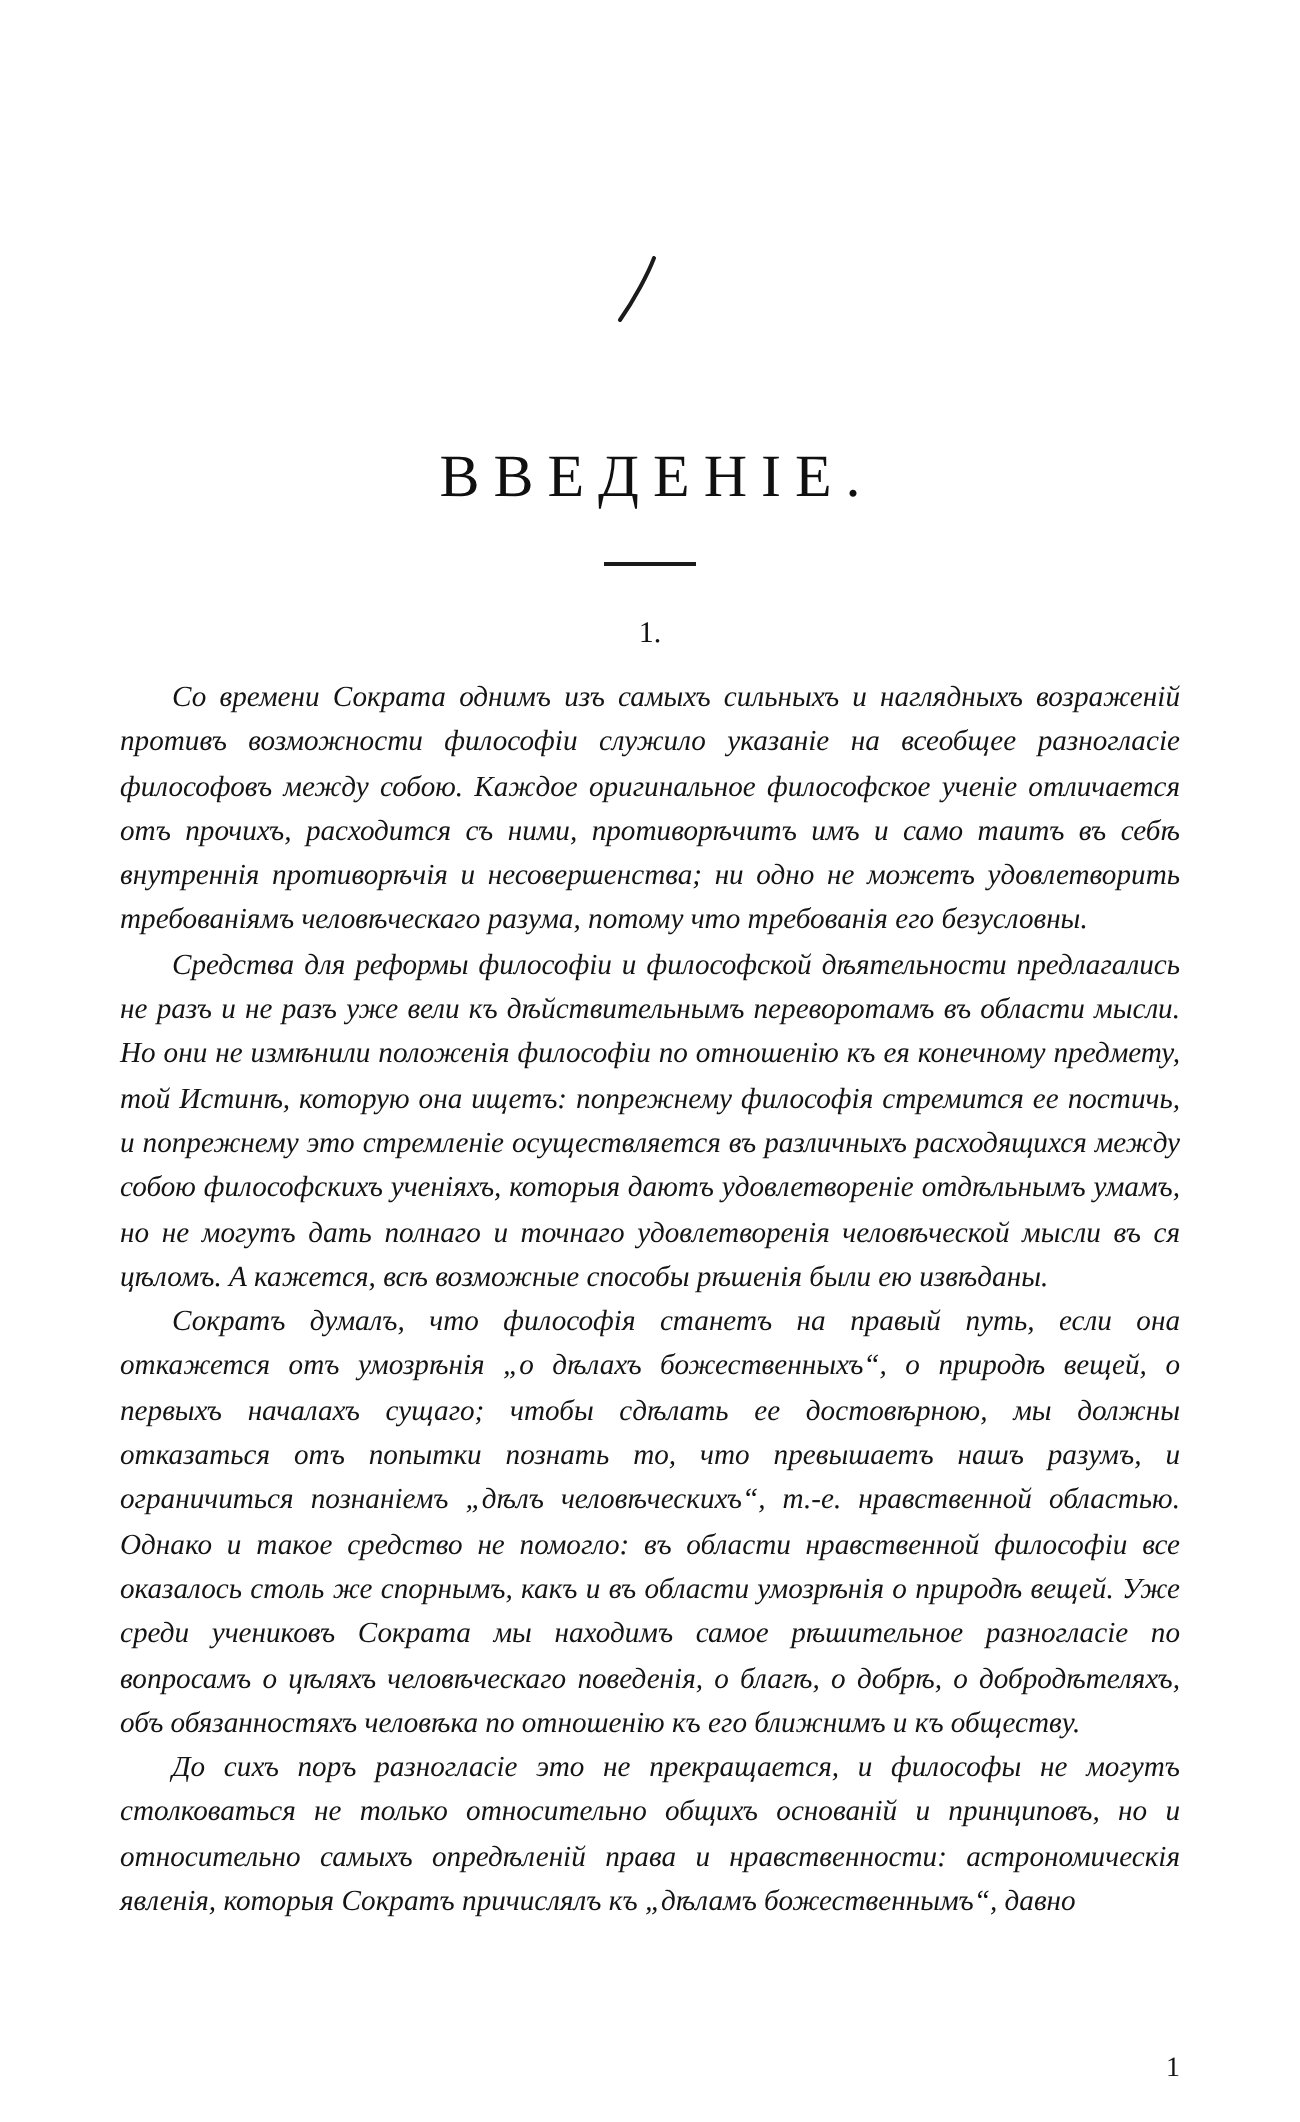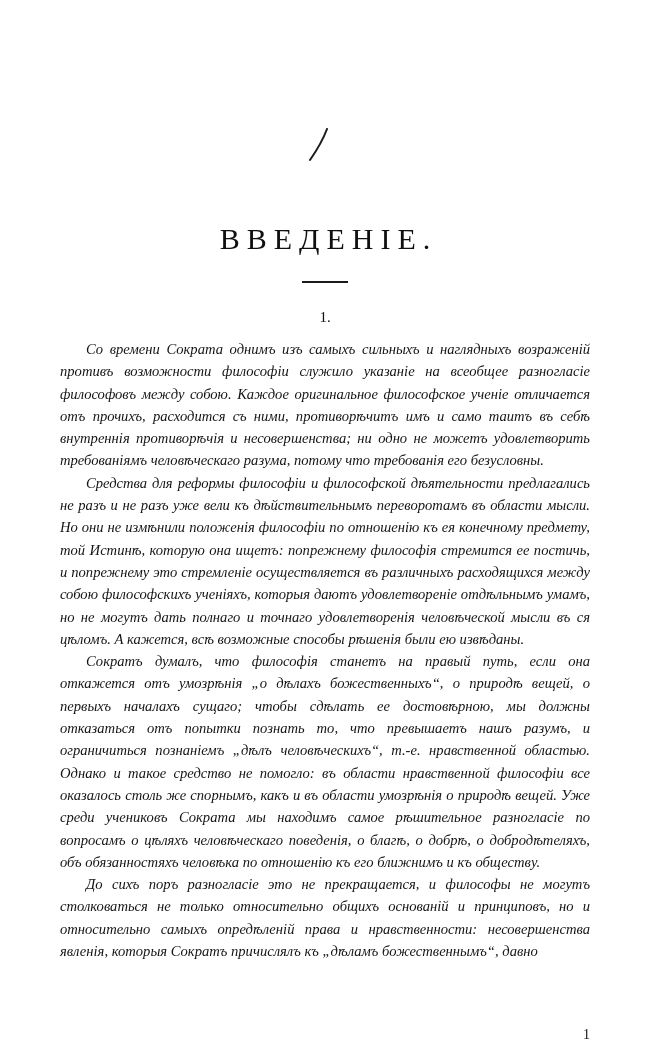--- a/index.html
+++ b/index.html
@@ -91,18 +91,18 @@
   <h1 class="doc-title">ВВЕДЕНІЕ.</h1>
 
   <div class="title-rule"></div>
 
   <div class="section-number">1.</div>
 
   <div class="body-text">
     <p>Со времени Сократа однимъ изъ самыхъ сильныхъ и наглядныхъ возраженій противъ возможности философіи служило указаніе на всеобщее разногласіе философовъ между собою. Каждое оригинальное философское ученіе отличается отъ прочихъ, расходится съ ними, противорѣчитъ имъ и само таитъ въ себѣ внутреннія противорѣчія и несовершенства; ни одно не можетъ удовлетворить требованіямъ человѣческаго разума, потому что требованія его безусловны.</p>
     <p>Средства для реформы философіи и философской дѣятельности предлагались не разъ и не разъ уже вели къ дѣйствительнымъ переворотамъ въ области мысли. Но они не измѣнили положенія философіи по отношенію къ ея конечному предмету, той Истинѣ, которую она ищетъ: попрежнему философія стремится ее постичь, и попрежнему это стремленіе осуществляется въ различныхъ расходящихся между собою философскихъ ученіяхъ, которыя даютъ удовлетвореніе отдѣльнымъ умамъ, но не могутъ дать полнаго и точнаго удовлетворенія человѣческой мысли въ ся цѣломъ. А кажется, всѣ возможные способы рѣшенія были ею извѣданы.</p>
     <p>Сократъ думалъ, что философія станетъ на правый путь, если она откажется отъ умозрѣнія „о дѣлахъ божественныхъ“, о природѣ вещей, о первыхъ началахъ сущаго; чтобы сдѣлать ее достовѣрною, мы должны отказаться отъ попытки познать то, что превышаетъ нашъ разумъ, и ограничиться познаніемъ „дѣлъ человѣческихъ“, т.-е. нравственной областью. Однако и такое средство не помогло: въ области нравственной философіи все оказалось столь же спорнымъ, какъ и въ области умозрѣнія о природѣ вещей. Уже среди учениковъ Сократа мы находимъ самое рѣшительное разногласіе по вопросамъ о цѣляхъ человѣческаго поведенія, о благѣ, о добрѣ, о добродѣтеляхъ, объ обязанностяхъ человѣка по отношенію къ его ближнимъ и къ обществу.</p>
-    <p>До сихъ поръ разногласіе это не прекращается, и философы не могутъ столковаться не только относительно общихъ основаній и принциповъ, но и относительно самыхъ опредѣленій права и нравственности: несовершенства явленія, которыя Сократъ причислялъ къ „дѣламъ божественнымъ“, давно</p>
+    <p>До сихъ поръ разногласіе это не прекращается, и философы не могутъ столковаться не только относительно общихъ основаній и принциповъ, но и относительно самыхъ опредѣленій права и нравственности: астрономическія явленія, которыя Сократъ причислялъ къ „дѣламъ божественнымъ“, давно</p>
   </div>
 
   <div class="folio">1</div>
 
 </div>
 
 </body></html>

